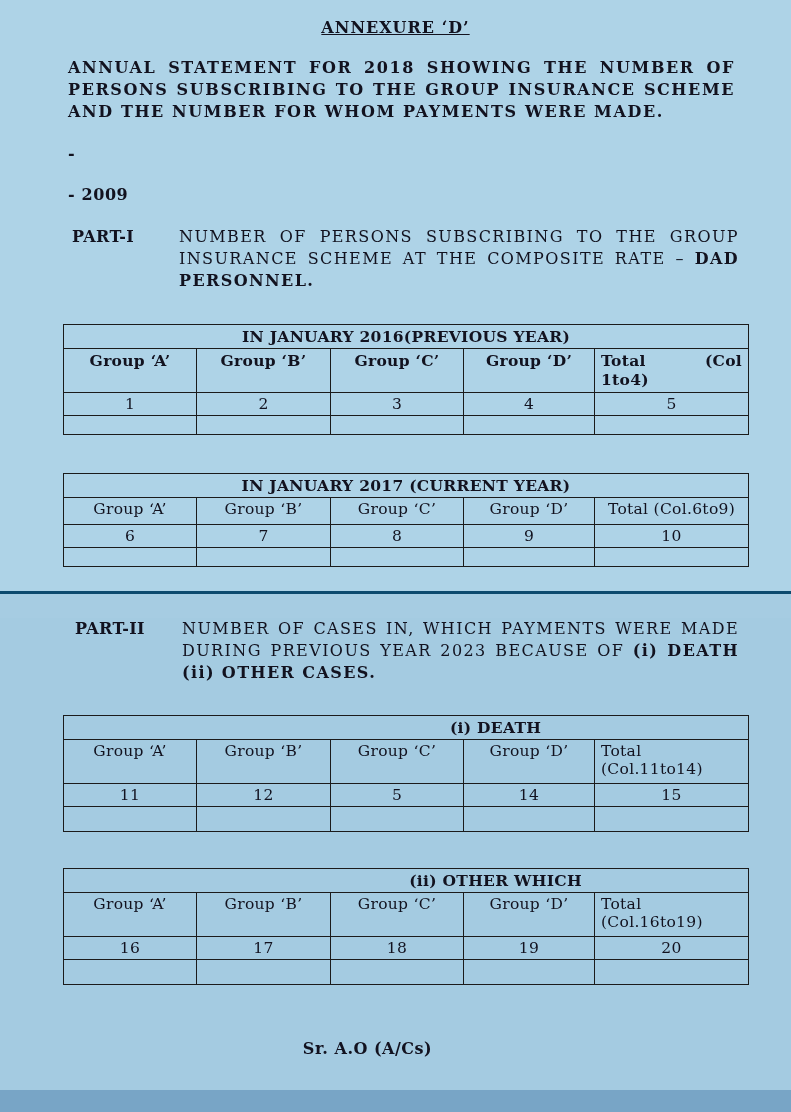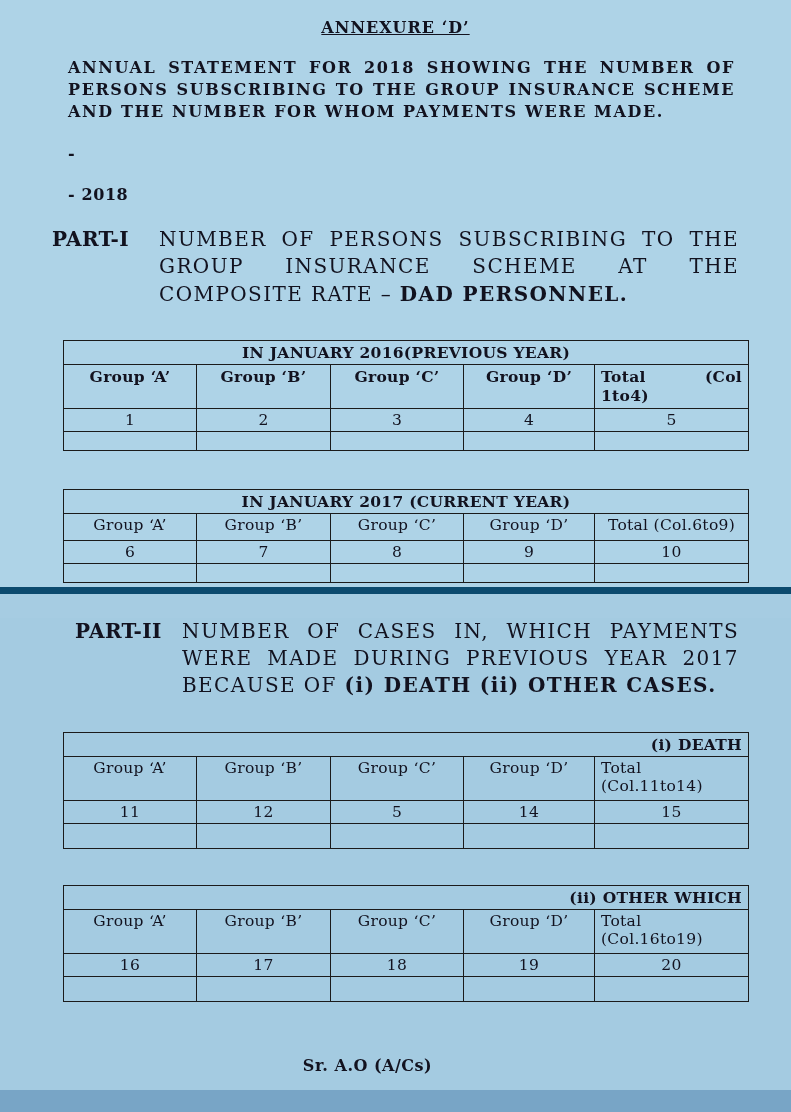--- a/index.html
+++ b/index.html
@@ -10,21 +10,21 @@
   }
   .page {
     position:relative;
     width:791px; height:1112px;
     background:#a6cce2;
     overflow:hidden;
   }
   .section-top {
     width:100%; height:594px;
     background:#aed3e7;
-    border-bottom:7px solid #0c4a6e;
+    border-bottom:3px solid #0c4a6e;
   }
   .section-bottom {
     width:100%; height:515px;
     background:#a4cbe1;
   }
   .footer-strip {
     position:absolute; left:0; bottom:0;
     width:100%; height:22px;
     background:#78a5c6;
   }
@@ -47,22 +47,22 @@
   .field-row {
     display:flex;
     margin:22px 56px 0 68px;
     font-size:16px;
     font-weight:bold;
     letter-spacing:0.6px;
   }
   .field-row .label { width:432px; flex:0 0 432px; }
   .part-row {
     display:flex;
-    margin:22px 52px 0 52px;
-    font-size:20px;
+    margin:22px 52px 0 72px;
+    font-size:16px;
     letter-spacing:1.4px;
     line-height:1.36;
   }
   .part-row .part-label { width:107px; flex:0 0 107px; font-weight:bold; letter-spacing:0.4px; }
   .part-row .part-text { flex:1; text-align:justify; }
   .part-row .bold { font-weight:bold; }
   table {
     border-collapse:collapse;
     width:685px;
     margin-left:63px;
@@ -78,21 +78,21 @@
     border:1.5px solid #1b1b1b;
     padding:2px 6px;
     vertical-align:top;
   }
   td.caption {
     text-align:center;
     font-weight:bold;
     height:24px;
     vertical-align:middle;
   }
-  td.caption.offset { padding-left:185px;text-align:right; }
+  td.caption.offset { padding-left:185px; }
   td.th { text-align:center; height:27px; }
   .tall-head td.th { height:44px; }
   .bold-head td.th { font-weight:bold; }
   td.num { text-align:center; height:23px; }
   .r-empty td { height:19px; }
   .r-empty-lg td { height:25px; }
   td.wrap-total { text-align:justify; word-spacing:11px; }
   .signature {
     margin:54px 56px 0 0;
     text-align:center;
@@ -112,21 +112,21 @@
       <span>ANNEXURE ‘D’</span>
     </div>
 
     <p class="intro">ANNUAL STATEMENT FOR 2018 SHOWING THE NUMBER OF PERSONS SUBSCRIBING TO THE GROUP INSURANCE SCHEME AND THE NUMBER FOR WHOM PAYMENTS WERE MADE.</p>
 
     <div class="field-row">
       <span class="value">-</span>
     </div>
 
     <div class="field-row">
-      <span class="value">- 2018</span>
+      <span class="value">- 2009</span>
     </div>
 
     <div class="part-row">
       <span class="part-label">PART-I</span>
       <span class="part-text"><span>NUMBER OF PERSONS SUBSCRIBING TO THE GROUP INSURANCE SCHEME AT THE COMPOSITE RATE – </span><span class="bold">DAD PERSONNEL.</span></span>
     </div>
 
     <table class="t1 bold-head">
       <colgroup>
           <col style="width:133px">
@@ -198,21 +198,21 @@
       </tr>
     </tbody>
       </table>
 
   </div>
 
   <div class="section-bottom">
 
     <div class="part-row" style="margin-top:24px; margin-left:75px;">
       <span class="part-label">PART-II</span>
-      <span class="part-text"><span>NUMBER OF CASES IN, WHICH PAYMENTS WERE MADE DURING PREVIOUS YEAR 2017  BECAUSE OF </span><span class="bold">(i) DEATH (ii) OTHER CASES.</span></span>
+      <span class="part-text"><span>NUMBER OF CASES IN, WHICH PAYMENTS WERE MADE DURING PREVIOUS YEAR 2023  BECAUSE OF </span><span class="bold">(i) DEATH (ii) OTHER CASES.</span></span>
     </div>
 
     <table class="t3">
       <colgroup>
           <col style="width:133px">
           <col style="width:134px">
           <col style="width:133px">
           <col style="width:131px">
           <col style="width:154px">
         </colgroup>

